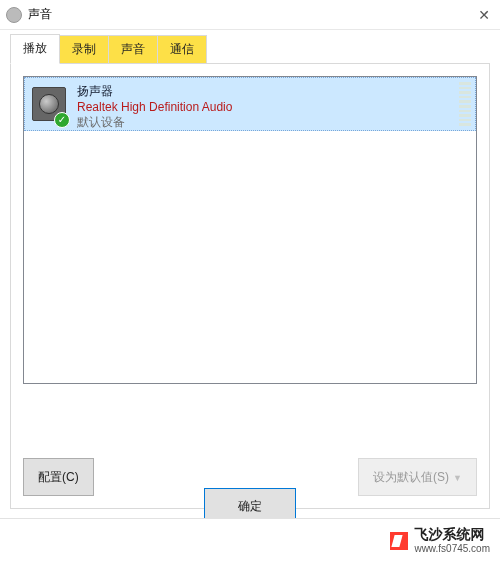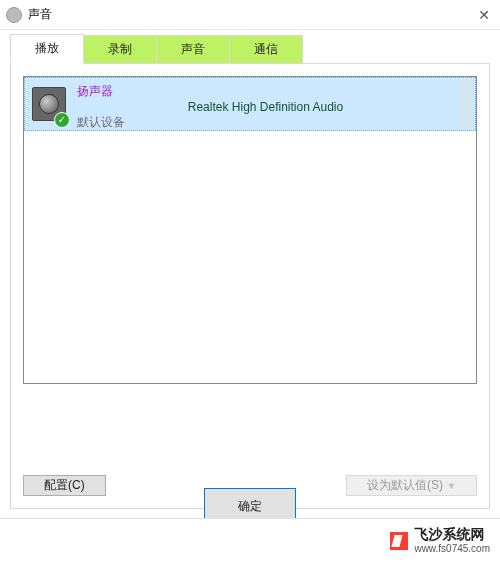--- a/index.html
+++ b/index.html
@@ -4,43 +4,43 @@
 <style>
 * { box-sizing: border-box; margin: 0; padding: 0; }
 body { width: 500px; height: 562px; font-family: "Microsoft YaHei", "Segoe UI", sans-serif; font-size: 12px; background: #fff; position: relative; }
 
 .titlebar { height: 30px; border-bottom: 1px solid #e8e8e8; display: flex; align-items: center; padding: 0 6px; }
 .titlebar .title-icon { width: 16px; height: 16px; border-radius: 50%; background: #bbb; border: 1px solid #999; margin-right: 6px; }
 .titlebar .title-text { flex: 1; color: #000; }
 .titlebar .close { width: 40px; text-align: right; color: #555; font-size: 14px; font-family: sans-serif; padding-right: 4px; cursor: pointer; }
 
 .tabs { display: flex; margin: 4px 0 0 10px; position: relative; }
-.tab { padding: 5px 24px 6px; border: 1px solid #d9d9d9; border-bottom: none; background: #fff; cursor: pointer; margin-right: -1px; position: relative; color: #222; }
+.tab { padding: 5px 12px 6px; border: 1px solid #d9d9d9; border-bottom: none; background: #fff; cursor: pointer; margin-right: -1px; position: relative; color: #222; }
 .tab.active { background: #fff; z-index: 2; border-bottom: 1px solid #fff; margin-bottom: -1px; }
-.tab.inactive { background: #bef264; top: 1px; }
+.tab.inactive { background: #fde047; top: 1px; }
 
 .tab-content { margin: 0 10px 0 10px; border: 1px solid #d9d9d9; padding: 12px; height: 446px; position: relative; }
 
 .instruction { color: #000; margin-bottom: 8px; }
 
 .devlist { border: 1px solid #828790; height: 308px; background: #fff; overflow: hidden; }
 .devrow { display: flex; align-items: stretch; border: 1px dotted #7aa7d8; background: #cce8ff; position: relative; height: 54px; cursor: pointer; }
 .devicon-wrap { width: 48px; display: flex; align-items: center; justify-content: center; position: relative; }
 .devicon { width: 34px; height: 34px; background: #666; border: 1px solid #444; border-radius: 2px; position: relative; }
 .devicon::before { content: ""; position: absolute; left: 6px; top: 6px; width: 18px; height: 18px; border-radius: 50%; background: radial-gradient(circle at 35% 35%, #ccc, #555); border: 1px solid #333; }
 .check-badge { position: absolute; right: 3px; bottom: 2px; width: 16px; height: 16px; border-radius: 50%; background: #2fa82f; border: 1px solid #fff; display: flex; align-items: center; justify-content: center; color: #fff; font-size: 10px; line-height: 1; }
 .devtext { flex: 1; padding: 5px 4px 0 4px; }
-.devname { color: #a21caf; }
-.devdriver { color: #14532d; text-align: center; }
+.devname { color: #0f172a; }
+.devdriver { color: #b91c1c; }
 .devstatus { color: #6d6d6d; }
 .vu { width: 14px; margin: 3px 3px 3px 0; border: 0; display: flex; flex-direction: column; gap: 2px; padding: 1px; }
 .vu .bar { flex: 1; background: #d9e6df; }
 
 .button-row { position: absolute; left: 12px; right: 12px; bottom: 12px; display: flex; justify-content: space-between; align-items: center; }
-.btn { height: 21px; border: 1px solid #adadad; background: #e1e1e1; font: inherit; padding: 0 20px; cursor: pointer; color: #222; }
+.btn { height: 38px; border: 1px solid #adadad; background: #e1e1e1; font: inherit; padding: 0 14px; cursor: pointer; color: #222; }
 .btn.disabled { color: #9a9a9a; background: #efefef; border-color: #d9d9d9; cursor: default; }
 .btn.disabled .caret { color: #bfbfbf; }
 .right-btns { display: flex; gap: 12px; }
 .highlight { border: 2px solid #ef3b3b; padding: 2px; }
 .caret { font-size: 9px; margin-left: 4px; }
 
 .bottom-row { position: absolute; left: 0; right: 0; bottom: 36px; height: 40px; display: flex; align-items: center; justify-content: center; padding: 0 10px; border-top: 0; }
 .ok-btn { height: 36px; width: 92px; border: 1px solid #0078d7; background: #e1e1e1; font: inherit; cursor: pointer; color: #222; }
 
 .watermark-bar { position: absolute; left: 0; right: 0; bottom: 0; height: 44px; background: #fff; border-top: 1px solid #e2e2e2; display: flex; align-items: center; justify-content: flex-end; padding-right: 10px; gap: 6px; }

